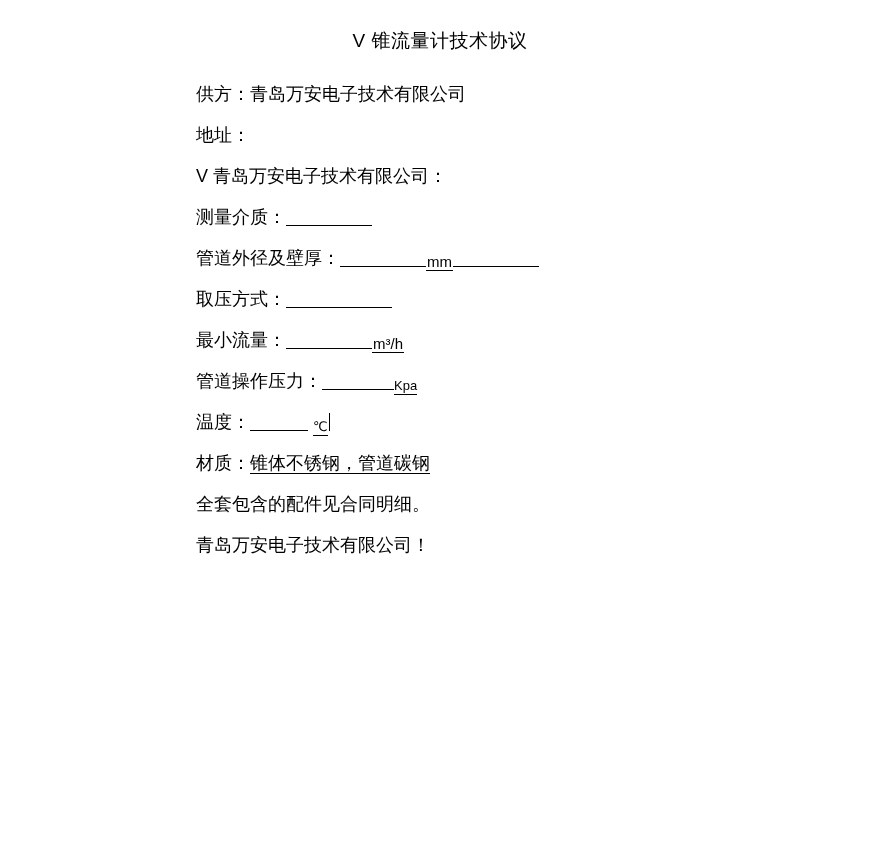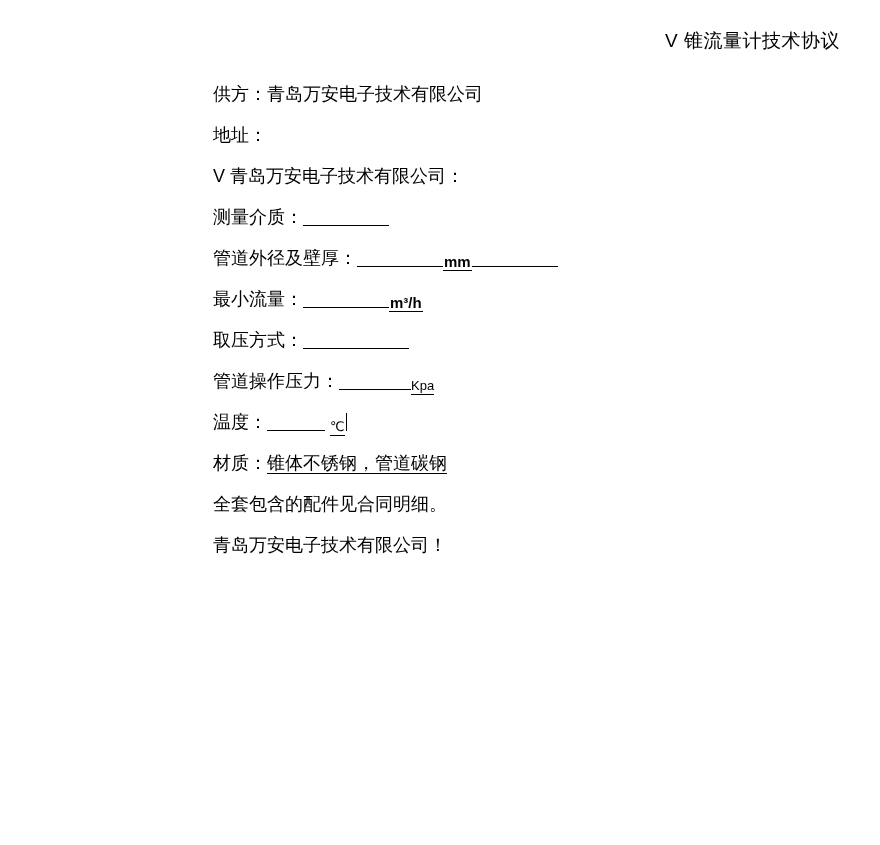--- a/index.html
+++ b/index.html
@@ -14,33 +14,32 @@
     color: #000000;
     overflow: hidden;
   }
   .page {
     position: relative;
     width: 880px;
     height: 845px;
     box-sizing: border-box;
   }
   .doc-title {
-    text-align: right;
+    text-align: center;
     font-size: 19px;
     font-family: "Liberation Sans", "DejaVu Sans", sans-serif;
     letter-spacing: 0.5px;
     margin: 28px 0 0 0;
     padding: 0 40px;
     font-weight: normal;
   }
   .body-block {
     margin-top: 20px;
     padding-left: 196px;
     padding-right: 40px;
-    margin-left: 17px;
   }
   .line {
     font-size: 18px;
     line-height: 41px;
     white-space: nowrap;
     font-family: "Liberation Sans", "DejaVu Sans", sans-serif;
   }
   .label {
     font-family: "Liberation Sans", "DejaVu Sans", sans-serif;
   }
@@ -51,21 +50,21 @@
     height: 17px;
     vertical-align: -3px;
   }
   .blank-sm { width: 72px; }
   .blank-md { width: 86px; }
   .blank-lg { width: 106px; }
   .blank-xs { width: 58px; }
   .unit {
     font-family: "Liberation Sans", "DejaVu Sans", sans-serif;
     font-size: 15px;
-    font-weight: bold;
+    font-weight: normal;
     border-bottom: 1px solid #000;
     display: inline-block;
     padding: 0 1px;
     vertical-align: -3px;
     line-height: 17px;
   }
   .unit-plain {
     font-family: "Liberation Sans", "DejaVu Sans", sans-serif;
     font-size: 13px;
     border-bottom: 1px solid #000;
@@ -112,25 +111,25 @@
 
     <div class="line">
       <span class="label">测量介质：</span><span class="blank blank-md"></span>
     </div>
 
     <div class="line">
       <span class="label">管道外径及壁厚：</span><span class="blank blank-md"></span><span class="unit">mm</span><span class="blank blank-md"></span>
     </div>
 
     <div class="line">
-      <span class="label">最小流量：</span><span class="blank blank-md"></span><span class="unit">m³/h</span>
+      <span class="label">取压方式：</span><span class="blank blank-lg"></span>
     </div>
 
     <div class="line">
-      <span class="label">取压方式：</span><span class="blank blank-lg"></span>
+      <span class="label">最小流量：</span><span class="blank blank-md"></span><span class="unit">m³/h</span>
     </div>
 
 
     <div class="line">
       <span class="label">管道操作压力：</span><span class="blank blank-sm"></span><span class="unit-plain">Kpa</span>
     </div>
 
     <div class="line">
       <span class="label">温度：</span><span class="blank blank-xs"></span> <span class="unit-plain">℃</span><span class="caret"></span>
     </div>

